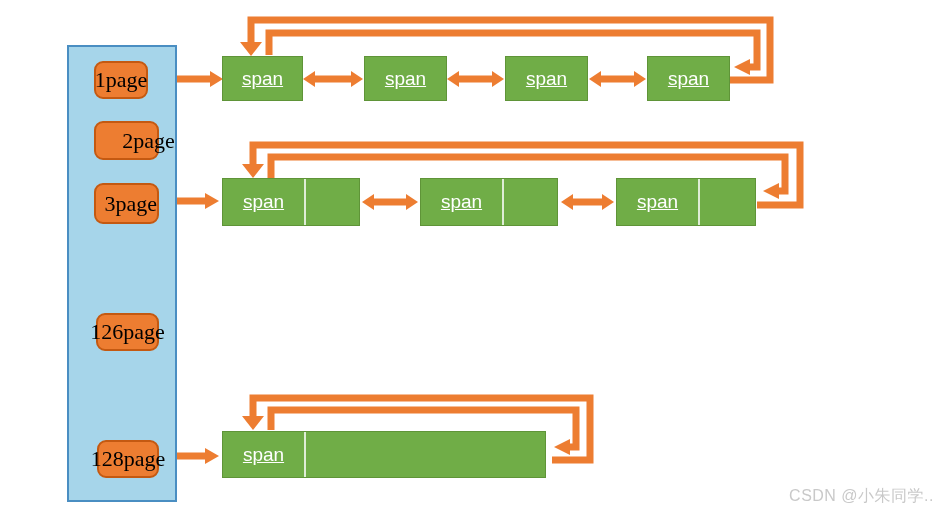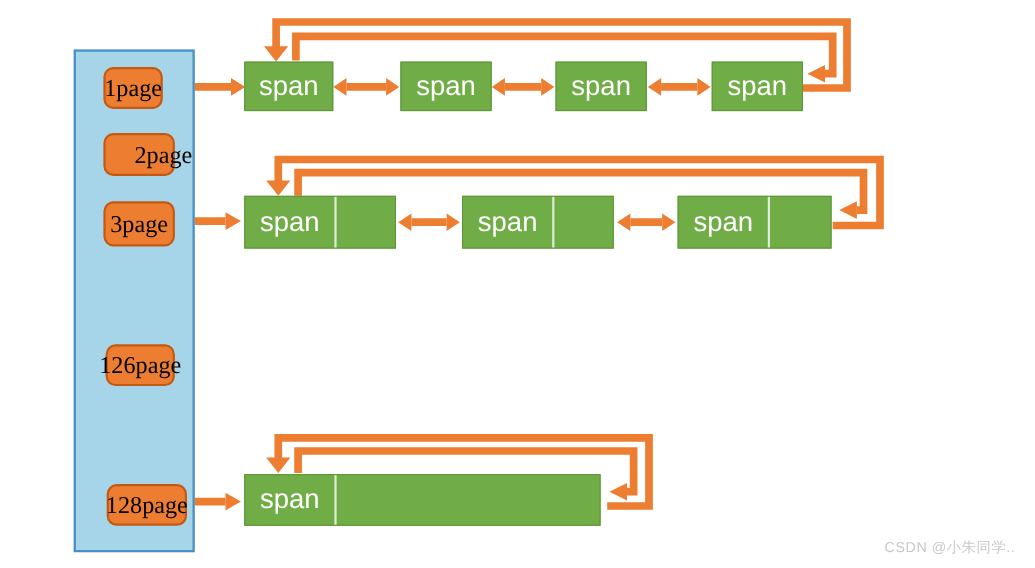--- a/index.html
+++ b/index.html
@@ -24,29 +24,29 @@
     border:2px solid var(--page-box-border);
     border-radius:9px;box-sizing:border-box;
     font-family:"Liberation Serif","DejaVu Serif",serif;
     font-size:22px;color:var(--page-text);
     white-space:nowrap;overflow:visible;
   }
   .span-box{
     position:absolute;display:flex;box-sizing:border-box;
     background:var(--span-fill);
     border:1px solid var(--span-border);
-    color:var(--span-text);font-size:25px;
+    color:var(--span-text);font-size:19px;text-decoration:underline;
   }
   .span-box.simple{align-items:center;justify-content:center;}
   .cell-label{width:81px;display:flex;align-items:center;justify-content:center;}
   .span-box.simple .cell-label{width:auto;}
   .cell-extra{flex:1;border-left:2px solid rgba(255,255,255,0.78);}
   .watermark{
-    position:absolute;right:18px;bottom:9px;
-    font-size:13px;color:var(--watermark-text);letter-spacing:.5px;
+    position:absolute;right:7px;bottom:9px;
+    font-size:16px;color:var(--watermark-text);letter-spacing:.5px;
   }
 </style>
 </head>
 <body>
 
 <div class="canvas">
 
   <svg class="arrows" viewBox="0 0 941 516">
 
     <g>
@@ -115,27 +115,27 @@
   </svg>
 
   <div id="panel"></div>
 
   <div class="page-box" style="left:94px;top:61px;width:54px;height:38px;">
     <span>1page</span>
   </div>
   <div class="page-box" style="left:94px;top:121px;width:65px;height:39px;padding-left:44px;">
     <span>2page</span>
   </div>
-  <div class="page-box" style="left:94px;top:183px;width:65px;height:41px;">
+  <div class="page-box" style="left:94px;top:183px;width:65px;height:41px;justify-content:flex-end;">
     <span>3page</span>
   </div>
   <div class="page-box" style="left:96px;top:313px;width:63px;height:38px;">
     <span>126page</span>
   </div>
-  <div class="page-box" style="left:97px;top:440px;width:73px;height:38px;">
+  <div class="page-box" style="left:97px;top:440px;width:62px;height:38px;">
     <span>128page</span>
   </div>
 
   <div class="span-box simple" style="left:222px;top:56px;width:81px;height:45px;">
     <span class="cell-label">span</span>
   </div>
   <div class="span-box simple" style="left:364px;top:56px;width:83px;height:45px;">
     <span class="cell-label">span</span>
   </div>
   <div class="span-box simple" style="left:505px;top:56px;width:83px;height:45px;">

